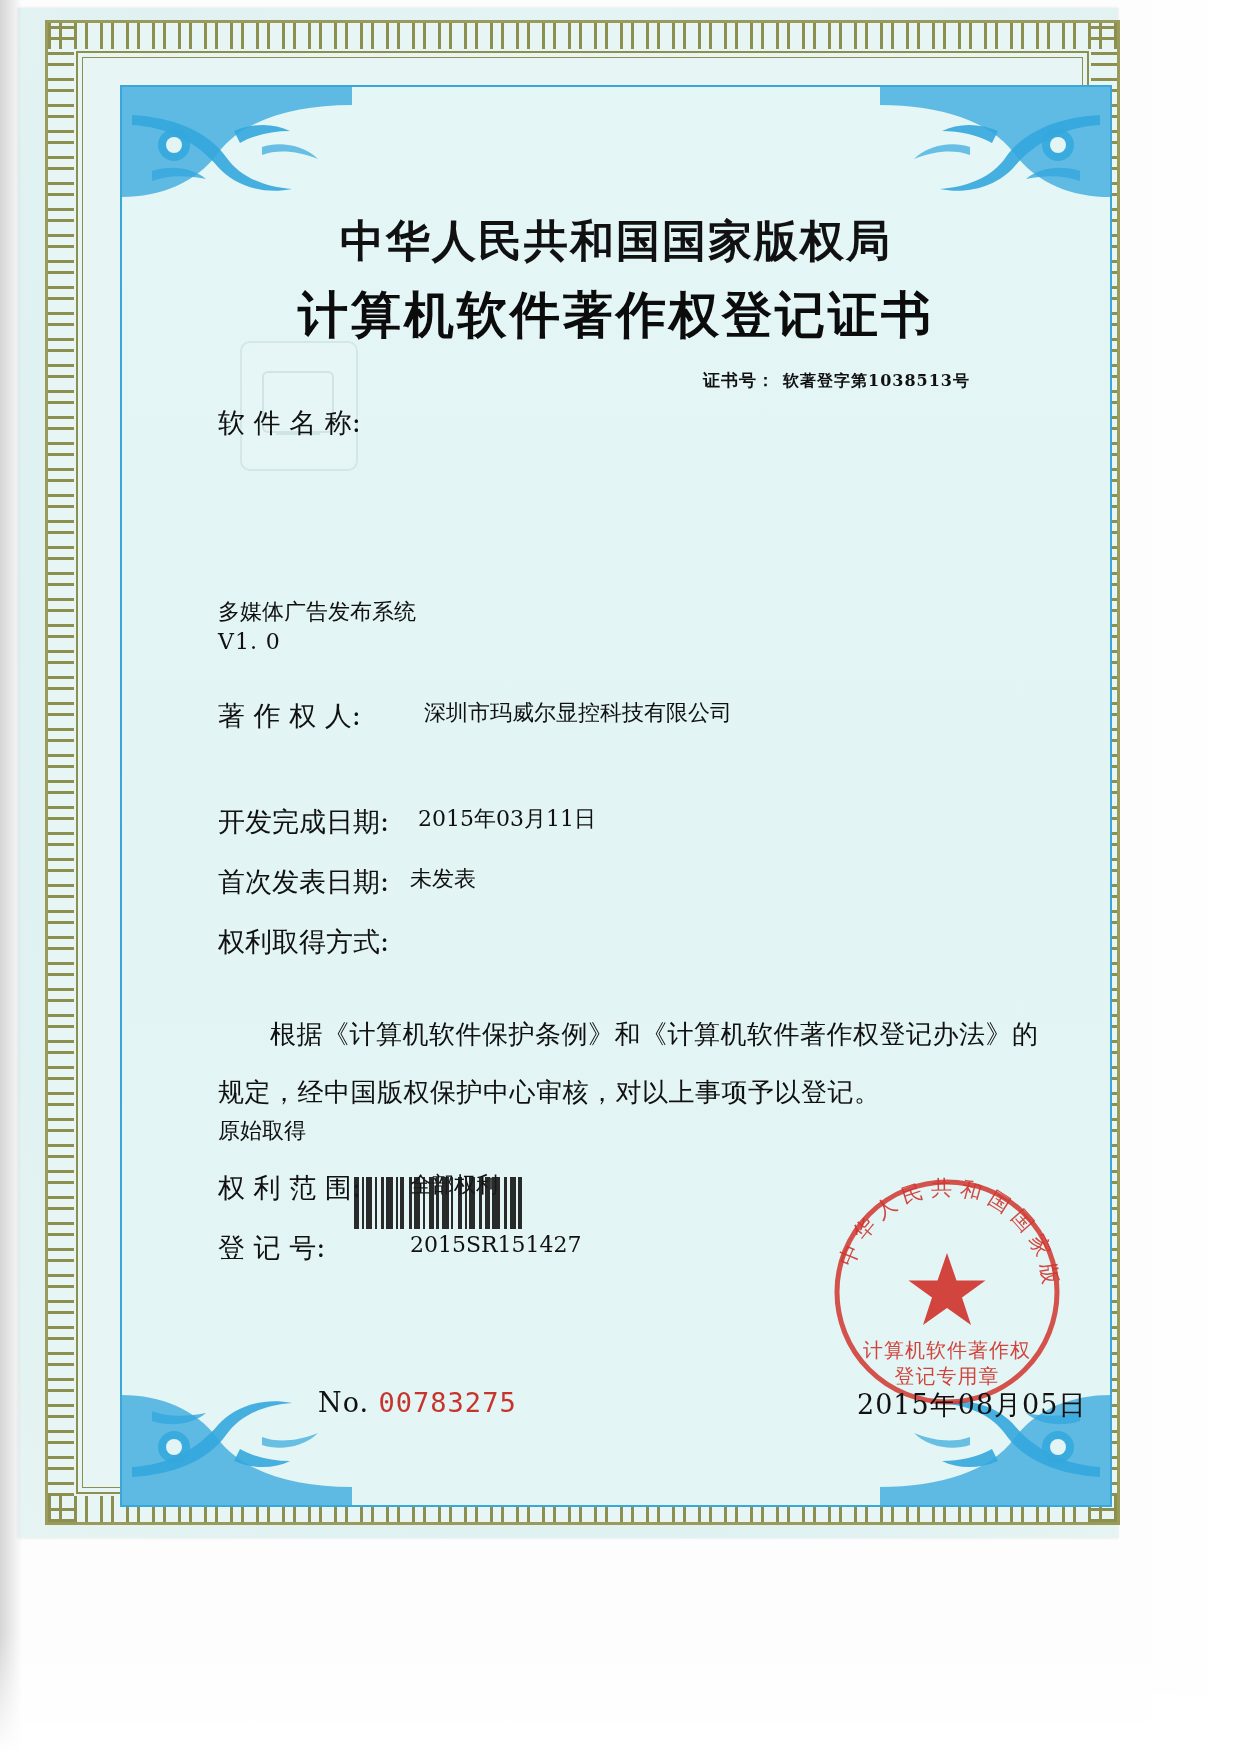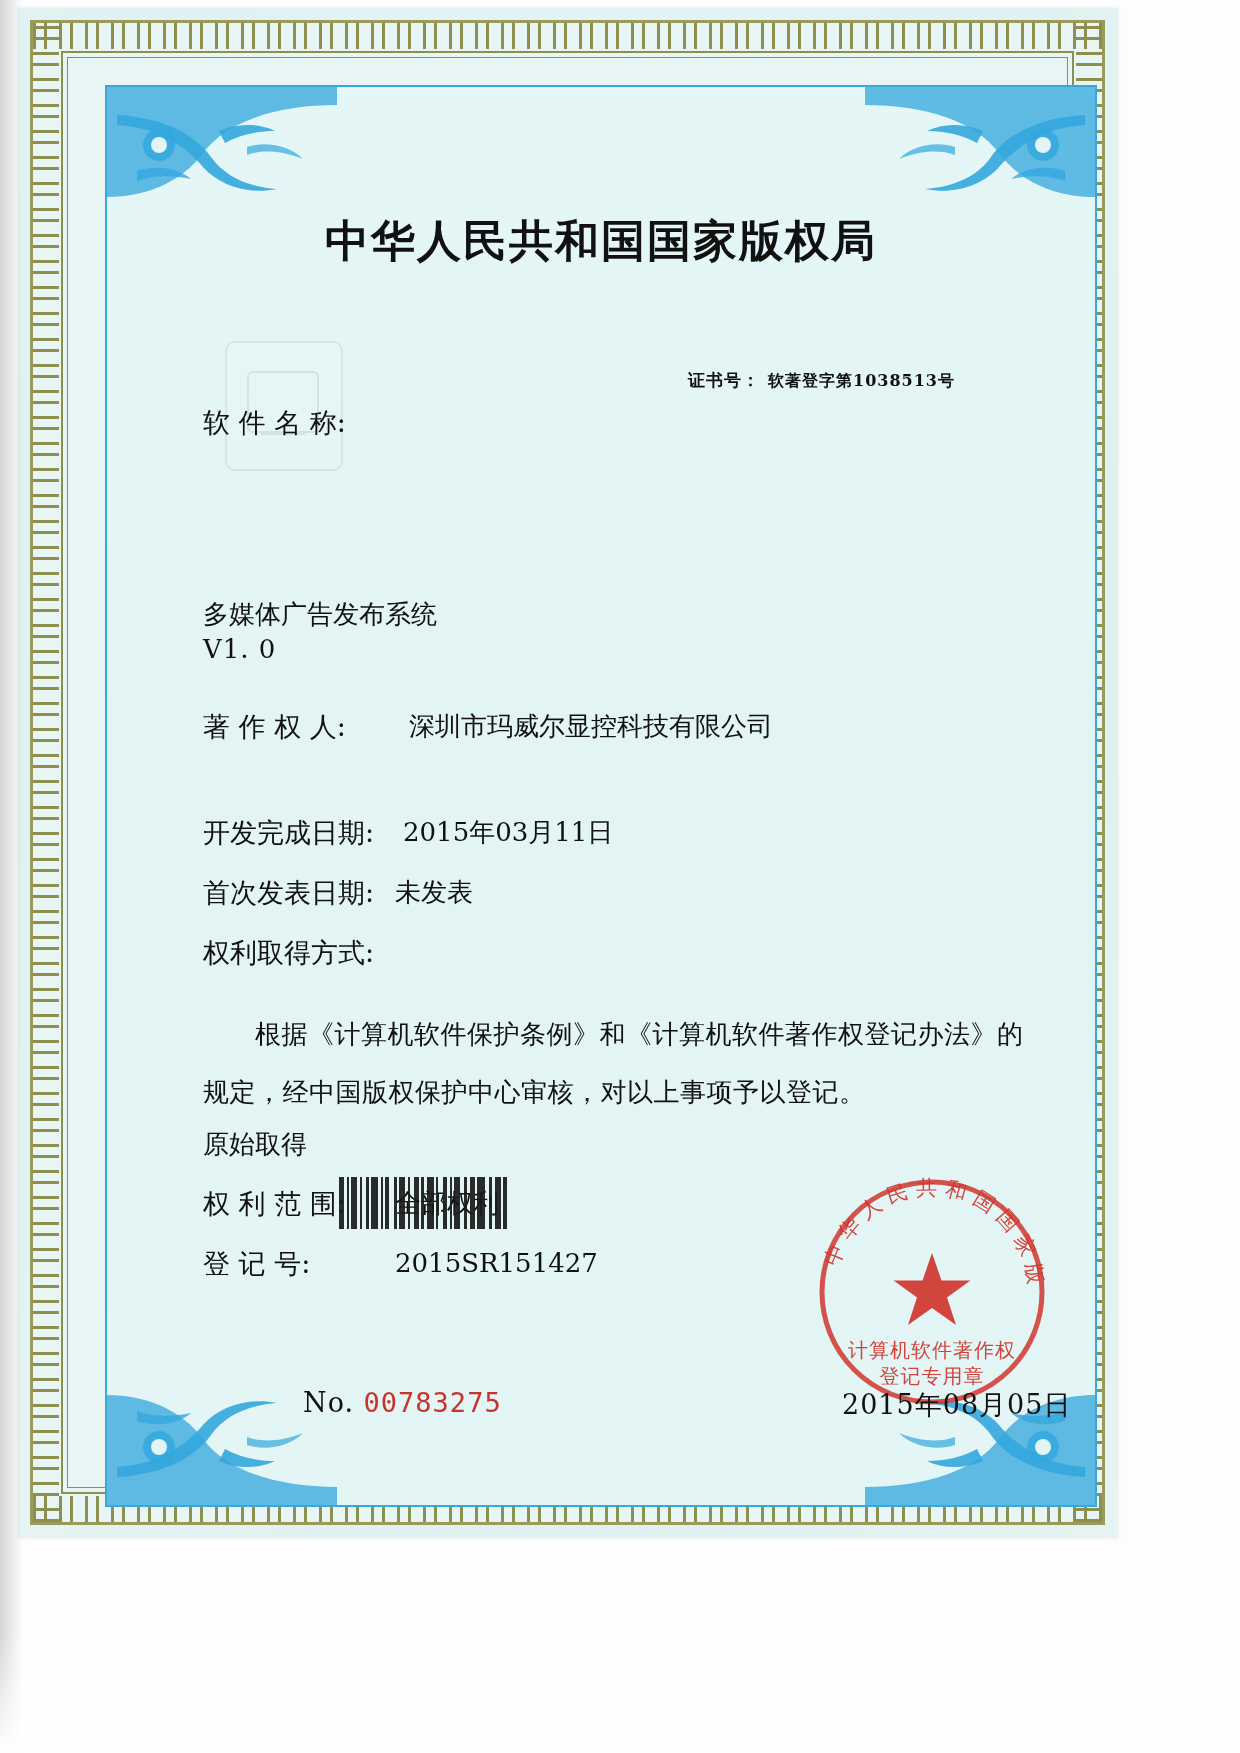--- a/index.html
+++ b/index.html
@@ -31,21 +31,21 @@
     width: 1100px;
     height: 1530px;
     background:
       radial-gradient(ellipse at 50% 40%, #e9f7f7 0%, #e3f4f4 45%, #dff1f1 70%, #e6f4f3 100%);
     box-shadow: 0 0 3px rgba(0,0,0,0.10);
   }
 
   
   .meander-frame {
     position: absolute;
-    left: 30px; top: 20px;
+    left: 45px; top: 20px;
     width: 1075px;
     height: 1505px;
     box-sizing: border-box;
     border: 3px solid #9a9a5a;
     background:
       
       repeating-linear-gradient(90deg,
         #8d8f4e 0px, #8d8f4e 3px,
         transparent 3px, transparent 11px,
         #8d8f4e 11px, #8d8f4e 14px,
@@ -180,21 +180,21 @@
   }
   .field-label {
     width: 192px;
     flex: 0 0 192px;
     font-size: 27px;
     color: #111;
     letter-spacing: 0px;
     white-space: nowrap;
   }
   .field-value {
-    font-size: 26px;
+    font-size: 22px;
     color: #111;
     line-height: 1.35;
   }
   .field-value .ver {
     display: block;
     font-family: "DejaVu Serif", "Liberation Serif", serif;
     letter-spacing: 1px;
   }
 
   .row-software   { margin-bottom: 12px; flex-direction: column; }
@@ -346,20 +346,21 @@
             <circle cx="52" cy="58" r="8" fill="#e2f4f4"></circle>
             <path d="M112 44 C130 36 152 36 168 44 C150 44 132 48 118 56 Z" opacity="0.9"></path>
             <path d="M30 84 C48 78 70 80 84 92 C64 88 46 88 30 94 Z" opacity="0.8"></path>
             <path d="M140 60 C158 54 182 58 196 72 C176 64 156 62 140 68 Z" opacity="0.7"></path>
           </g>
         </svg>
       </div>
 
       <div class="title-block">
         <div class="title-main">中华人民共和国国家版权局</div>
+        <div class="title-sub">计算机软件著作权登记证书</div>
       </div>
 
       <div class="cert-no-row">
         <span class="cert-no-label">证书号：</span><span class="cert-no-value">软著登字第1038513号</span>
       </div>
 
       <div class="watermark"></div>
 
       <div class="fields">
 

